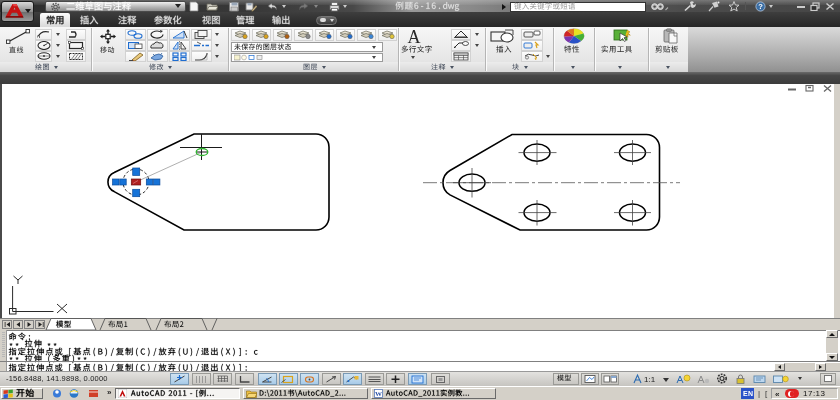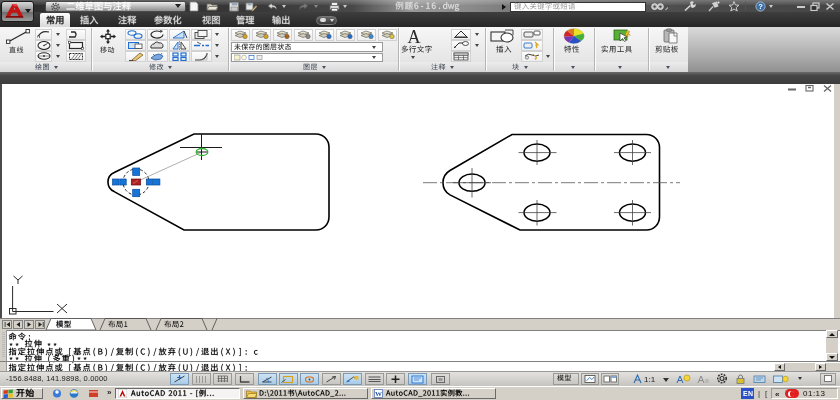--- a/index.html
+++ b/index.html
@@ -742,12 +742,12 @@
   </svg>
 <div class="abs" style="left:741px;top:388px;width:13px;height:11px;background:#2a52c8"></div>
 <div class="abs" style="left:743px;top:389.5px;font-size:7px;font-weight:bold;color:#fff;letter-spacing:0.3px">EN</div>
 <div class="abs" style="left:758px;top:389px;font-size:8px;color:#333">|</div>
 <div class="abs" style="left:765px;top:389px;font-size:8px;color:#333">[</div>
 <div class="abs" style="left:771px;top:387.5px;width:67px;height:11.5px;background:#d4d0c8;border:1px solid;border-color:#9a9a9a #fff #fff #9a9a9a;box-sizing:border-box"></div>
 <div class="abs" style="left:775px;top:389.5px;font-size:8px;font-weight:bold;color:#222">«</div>
 <div class="abs" style="left:785px;top:389px;width:14px;height:9px;background:#e02020;border-radius:4.5px"></div>
 <div class="abs" style="left:788px;top:390.5px;width:6px;height:6px;background:#fff;border-radius:3px"></div>
 <div class="abs" style="left:789.5px;top:390.5px;width:4.5px;height:6px;background:#e02020;border-radius:2px"></div>
-<div class="abs" style="left:803px;top:389.3px;font-size:8px;color:#111;letter-spacing:0.5px">01:13</div>
+<div class="abs" style="left:803px;top:389.3px;font-size:8px;color:#111;letter-spacing:0.5px">17:13</div>
 </body></html>

